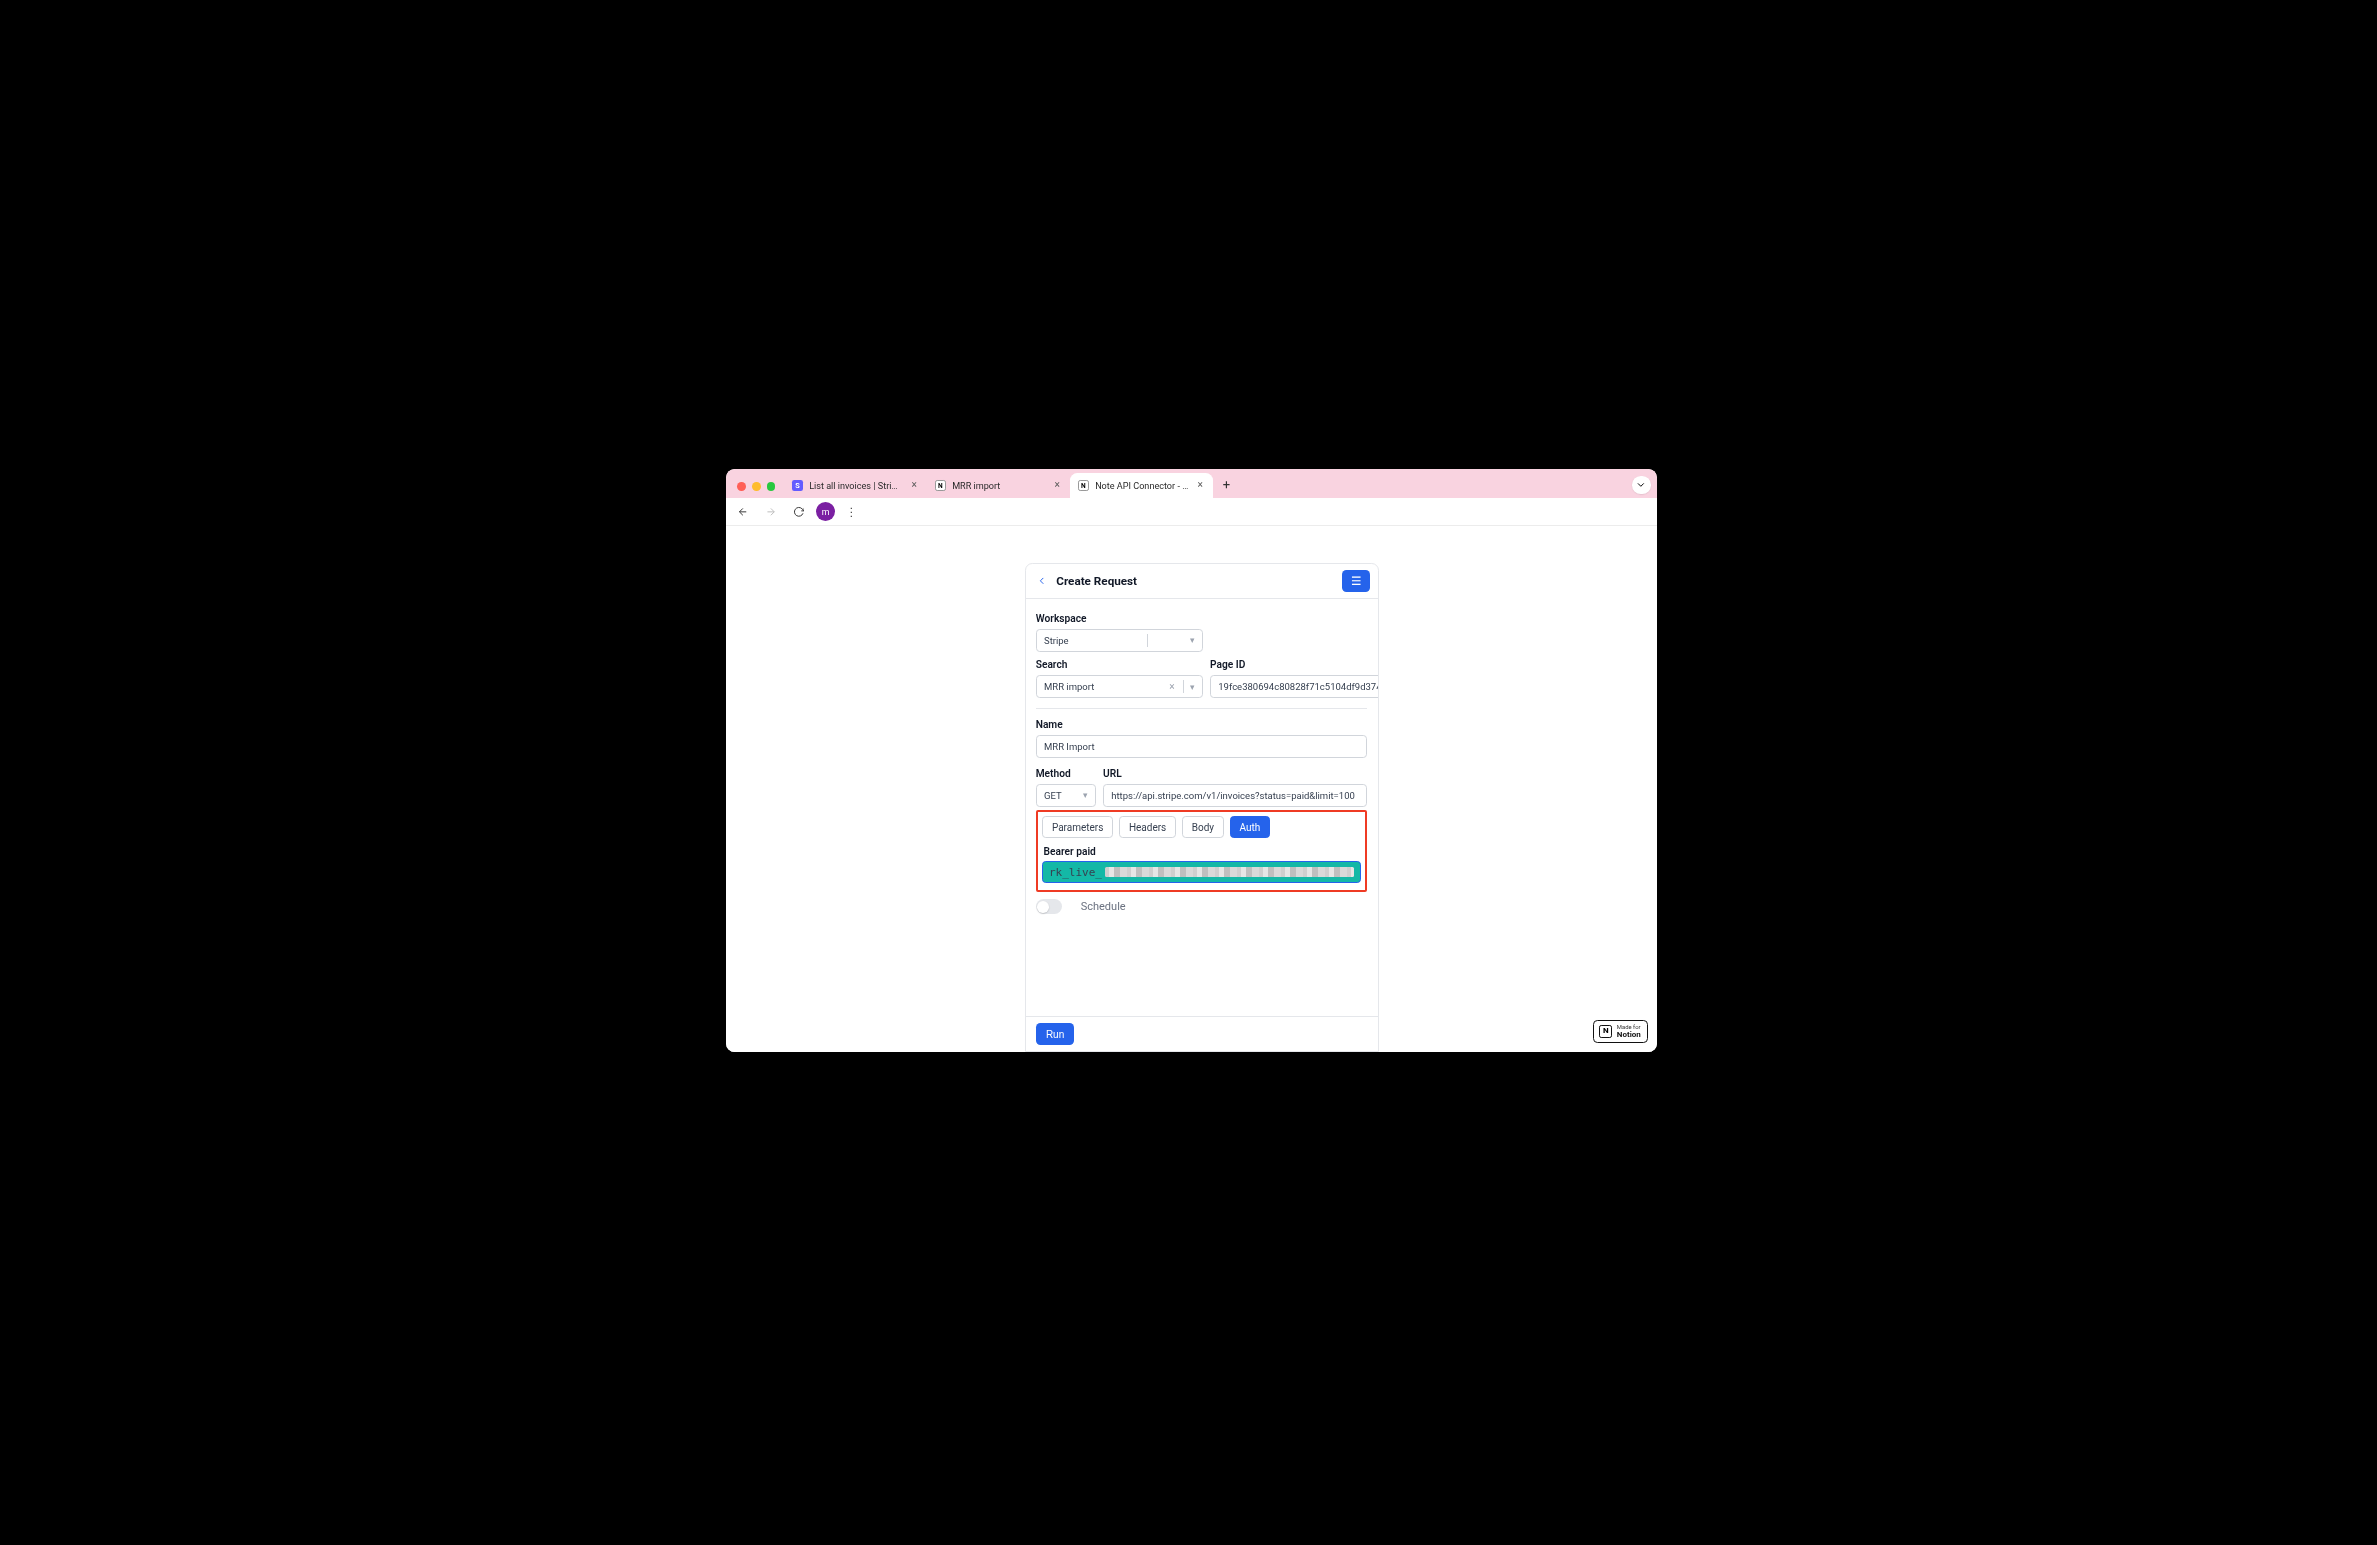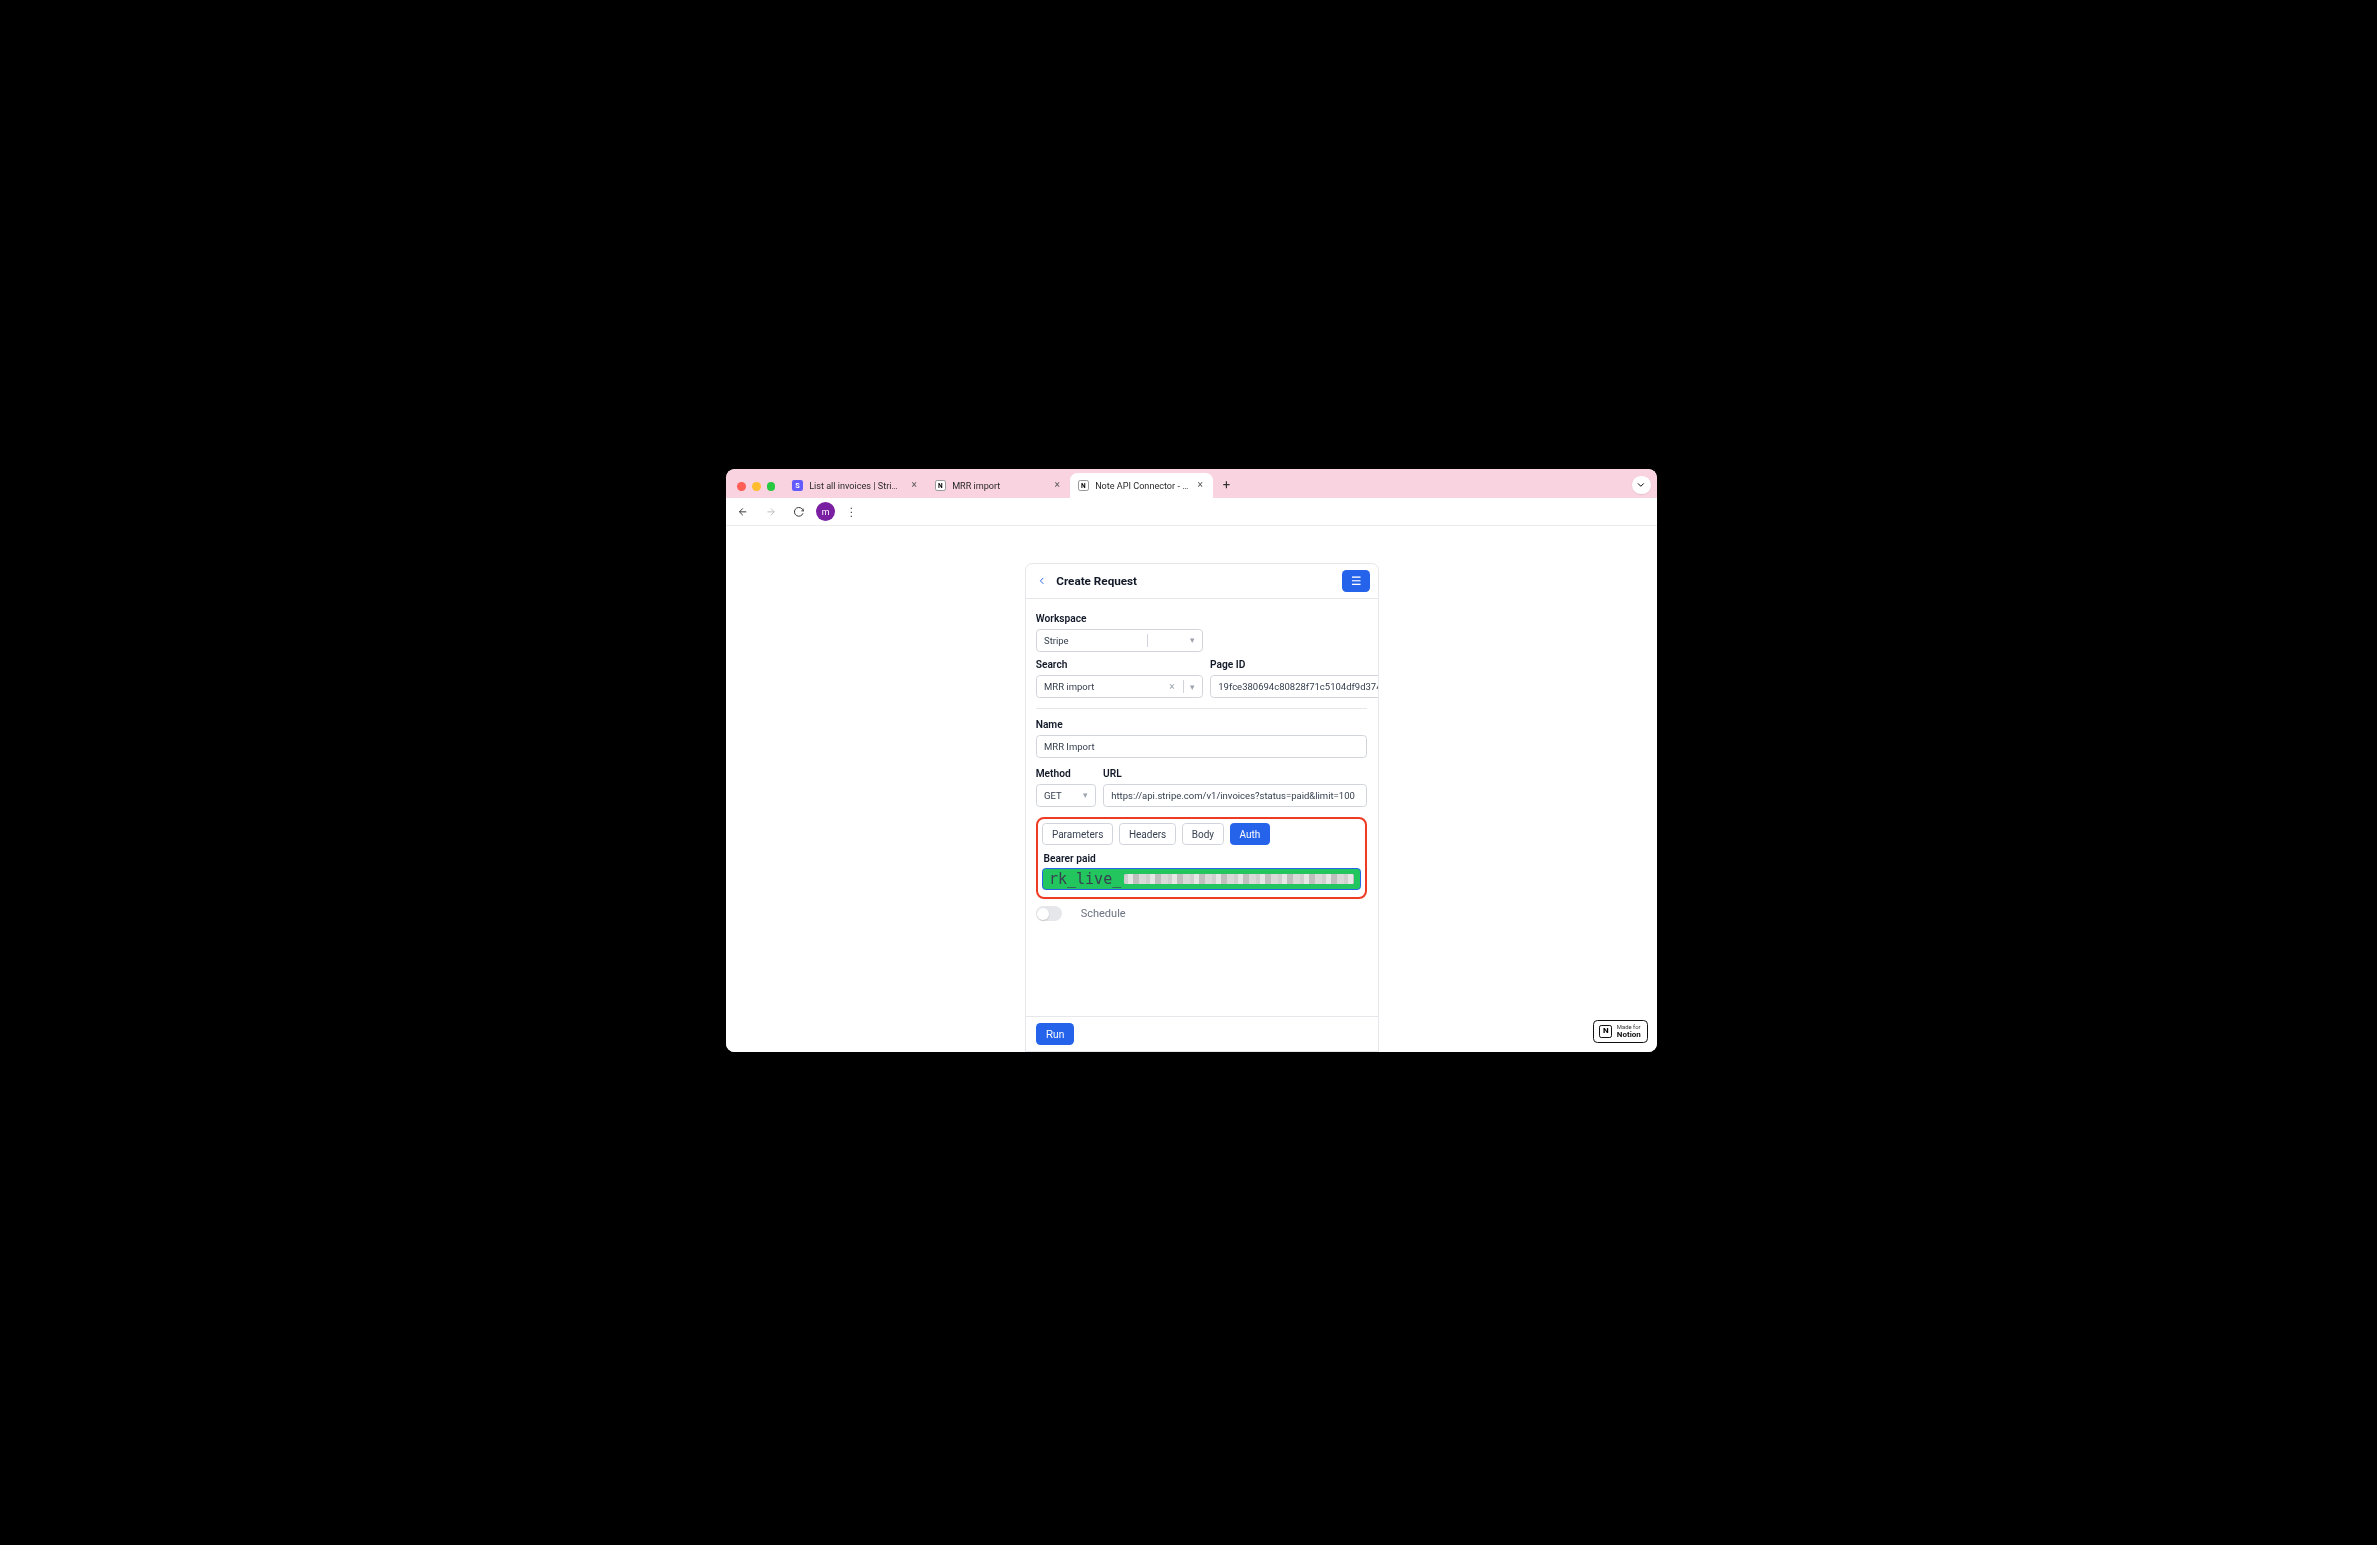--- a/index.html
+++ b/index.html
@@ -204,38 +204,38 @@
   .name-input { width: 100%; }
 
   .divider { height:0.7px; background:#e5e7eb; margin: 10.2px 0; }
 
   .method-select { width: 60px; }
   .url-input { flex:1; }
 
   
   .highlight-box {
     border: 2.9px solid #ef3b24;
-    border-radius: 8px;
+    border-radius: 2px;
     padding: 4.4px 4.4px 7.3px 4.4px;
-    margin-top: 10px;
+    margin-top: 3px;
   }
 
   .pill-tabs { display:flex; gap:5.9px; }
   .pill {
     height: 22px; padding: 0 8.8px; border:0.7px solid #d1d5db; border-radius:3.7px;
     background:#fff; font-size:10px; color:#374151; display:flex; align-items:center;
   }
   .pill.active { background:#2563eb; color:#fff; border-color:#2563eb; }
 
   .bearer-label { font-size: 10.2px; font-weight:600; color:#111827; margin: 7.3px 0 4.4px 1.5px; }
   .bearer-input {
     height: 22px; width: 100%;
-    border: 1.1px solid #2563eb; border-radius:3.7px; background:#22c55e;
+    border: 1.1px solid #2563eb; border-radius:3.7px; background:#14b8a6;
     padding: 0 5.9px; display:flex; align-items:center; gap:2.9px;
-    font-family: ui-monospace, Menlo, monospace; font-size:15px; color:#4b5563;
+    font-family: ui-monospace, Menlo, monospace; font-size:11px; color:#4b5563;
     overflow:hidden;
   }
   .bearer-prefix { color:#374151; }
   .blur-strip {
     flex:1; height: 10.2px;
     background: repeating-linear-gradient(90deg, #cfcfcf 0 4.4px, #e6e6e6 4.4px 8.8px, #bfbfbf 8.8px 14.6px, #d9d9d9 14.6px 22px);
     filter: blur(0.7px);
     border-radius:1.5px;
   }
 

